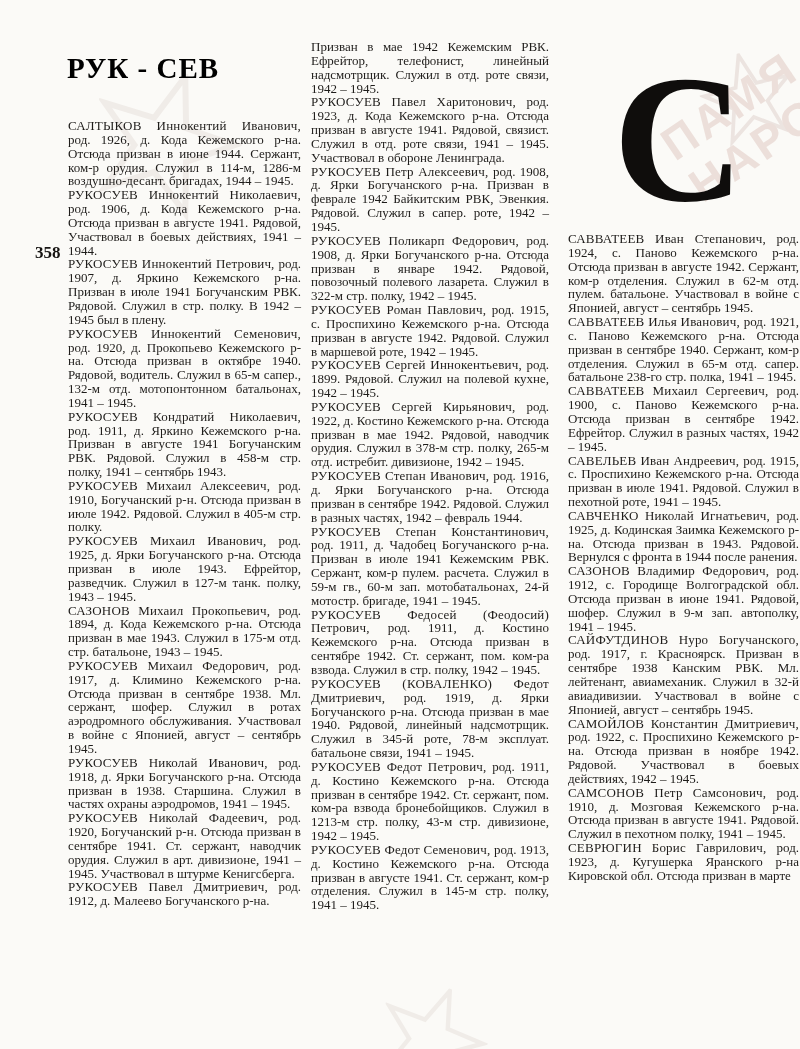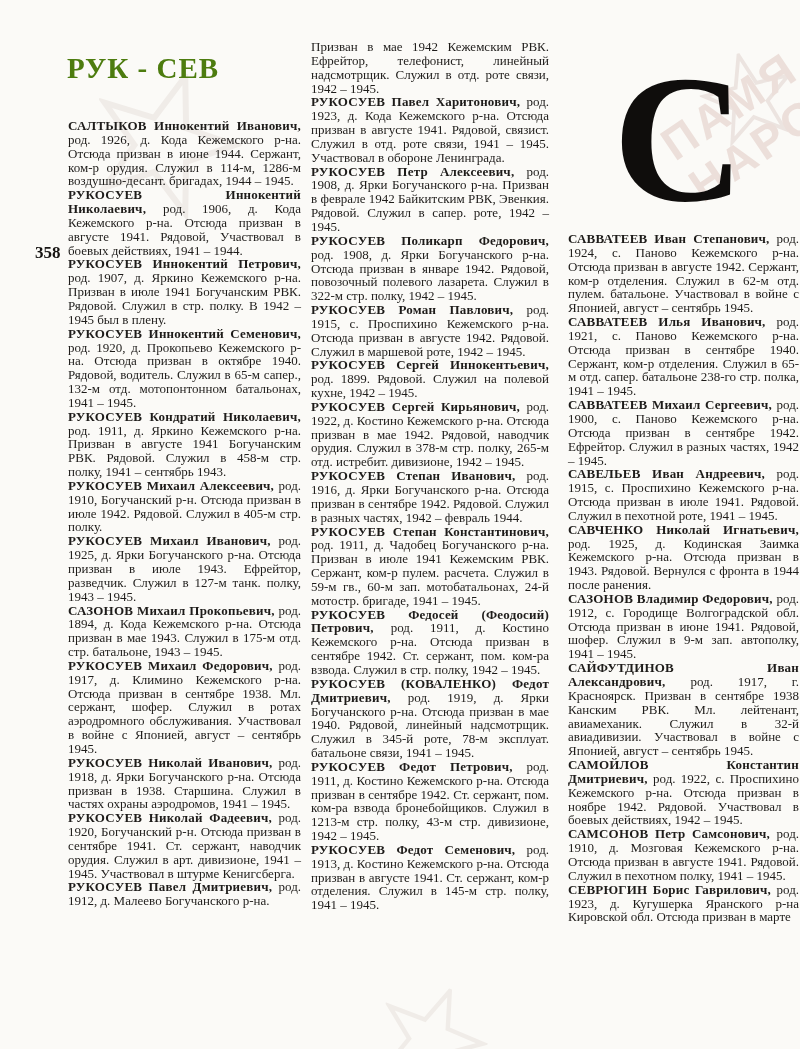--- a/index.html
+++ b/index.html
@@ -4,35 +4,35 @@
 <style>
   html,body{margin:0;padding:0;}
   body{font-family:"Liberation Serif", serif; background:#e8e7e4;}
   .page{
     position:relative; width:800px; height:1049px;
     background:#fbfaf7; overflow:hidden; color:#1e1c1a;
   }
   .running-head{
     position:absolute; left:67px; top:52px; margin:0;
     font-size:29px; font-weight:bold; letter-spacing:1px;
-    font-family:"Liberation Serif", serif; color:#4d7c0f;
+    font-family:"Liberation Serif", serif; color:#000000;
   }
   .page-number{
     position:absolute; left:35px; top:243px;
     font-size:17px; font-weight:bold; color:#161412;
   }
   .col{
     position:absolute; font-size:13px; line-height:13.85px;
     text-align:justify; color:#1e1c1a;
   }
   .col-1{ left:68px;  top:119px; width:233px; }
   .col-2{ left:311px; top:40px;  width:238px; }
   .col-3{ left:568px; top:232px; width:231px; }
   .entry{ margin:0; padding:0; text-align:justify; }
-  .entry b{ font-weight:bold; letter-spacing:0.2px; }
+  .entry b{ font-weight:normal; letter-spacing:0.2px; }
   .dropcap{
     position:absolute; left:613px; top:48px; margin:0;
     font-size:182px; line-height:1; font-weight:bold;
     font-family:"Liberation Serif", serif; color:#0f0d0c;
   }
   
   .wm{ position:absolute; pointer-events:none; }
   .wm-star{ fill:none; stroke:#ece4e0; stroke-width:4; }
   .wm-star-faint{ fill:none; stroke:#f0ece8; stroke-width:4; }
   .wm-text{
@@ -100,19 +100,19 @@
       <p class="entry"><b>РУКОСУЕВ Федот Петрович, </b>род. 1911, д. Костино Кежемского р-на. Отсюда призван в сентябре 1942. Ст. сержант, пом. ком-ра взвода бронебойщиков. Служил в 1213-м стр. полку, 43-м стр. дивизионе, 1942 – 1945.</p>
       <p class="entry"><b>РУКОСУЕВ Федот Семенович, </b>род. 1913, д. Костино Кежемского р-на. Отсюда призван в августе 1941. Ст. сержант, ком-р отделения. Служил в 145-м стр. полку, 1941 – 1945.</p>
     </div>
   <div class="col col-3">
       <p class="entry"><b>САВВАТЕЕВ Иван Степанович, </b>род. 1924, с. Паново Кежемского р-на. Отсюда призван в августе 1942. Сержант, ком-р отделения. Служил в 62-м отд. пулем. батальоне. Участвовал в войне с Японией, август – сентябрь 1945.</p>
       <p class="entry"><b>САВВАТЕЕВ Илья Иванович, </b>род. 1921, с. Паново Кежемского р-на. Отсюда призван в сентябре 1940. Сержант, ком-р отделения. Служил в 65-м отд. сапер. батальоне 238-го стр. полка, 1941 – 1945.</p>
       <p class="entry"><b>САВВАТЕЕВ Михаил Сергеевич, </b>род. 1900, с. Паново Кежемского р-на. Отсюда призван в сентябре 1942. Ефрейтор. Служил в разных частях, 1942 – 1945.</p>
       <p class="entry"><b>САВЕЛЬЕВ Иван Андреевич, </b>род. 1915, с. Проспихино Кежемского р-на. Отсюда призван в июле 1941. Рядовой. Служил в пехотной роте, 1941 – 1945.</p>
       <p class="entry"><b>САВЧЕНКО Николай Игнатьевич, </b>род. 1925, д. Кодинская Заимка Кежемского р-на. Отсюда призван в 1943. Рядовой. Вернулся с фронта в 1944 после ранения.</p>
       <p class="entry"><b>САЗОНОВ Владимир Федорович, </b>род. 1912, с. Городище Волгоградской обл. Отсюда призван в июне 1941. Рядовой, шофер. Служил в 9-м зап. автополку, 1941 – 1945.</p>
-      <p class="entry"><b>САЙФУТДИНОВ Иван Александрович, </b>род. 1917, г. Красноярск. Призван в сентябре 1938 Канским РВК. Мл. лейтенант, авиамеханик. Служил в 32-й авиадивизии. Участвовал в войне с Японией, август – сентябрь 1945.</p>
+      <p class="entry"><b>САЙФУТДИНОВ Нуро Богучанского, </b>род. 1917, г. Красноярск. Призван в сентябре 1938 Канским РВК. Мл. лейтенант, авиамеханик. Служил в 32-й авиадивизии. Участвовал в войне с Японией, август – сентябрь 1945.</p>
       <p class="entry"><b>САМОЙЛОВ Константин Дмитриевич, </b>род. 1922, с. Проспихино Кежемского р-на. Отсюда призван в ноябре 1942. Рядовой. Участвовал в боевых действиях, 1942 – 1945.</p>
       <p class="entry"><b>САМСОНОВ Петр Самсонович, </b>род. 1910, д. Мозговая Кежемского р-на. Отсюда призван в августе 1941. Рядовой. Служил в пехотном полку, 1941 – 1945.</p>
       <p class="entry"><b>СЕВРЮГИН Борис Гаврилович, </b>род. 1923, д. Кугушерка Яранского р-на Кировской обл. Отсюда призван в марте</p>
     </div>
 
 </div>
 
 </body></html>

